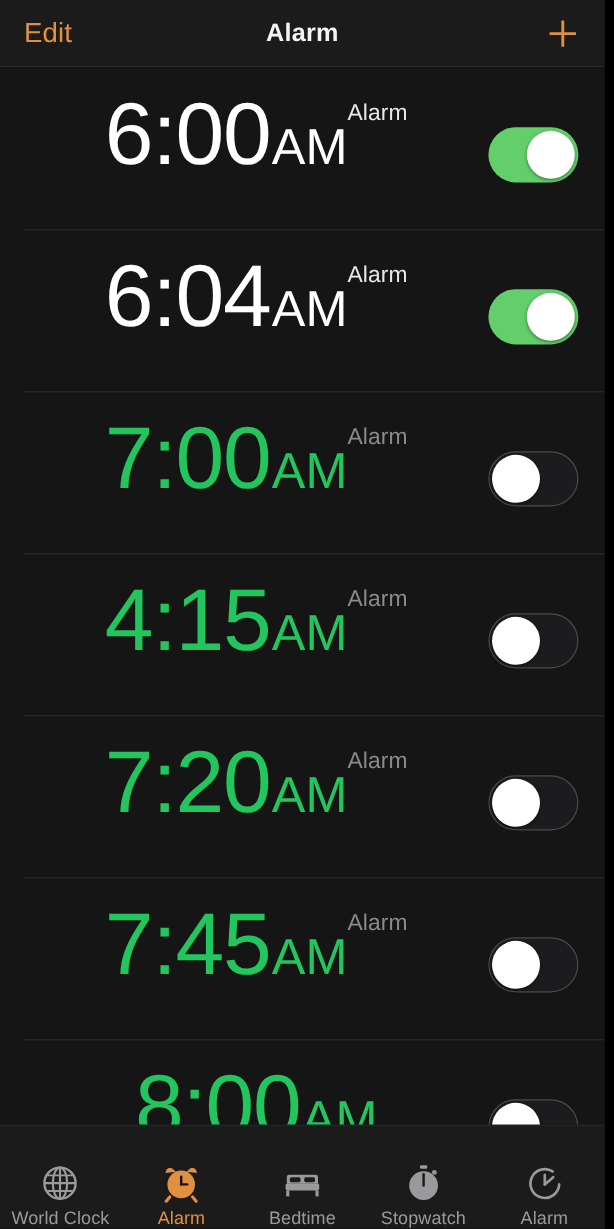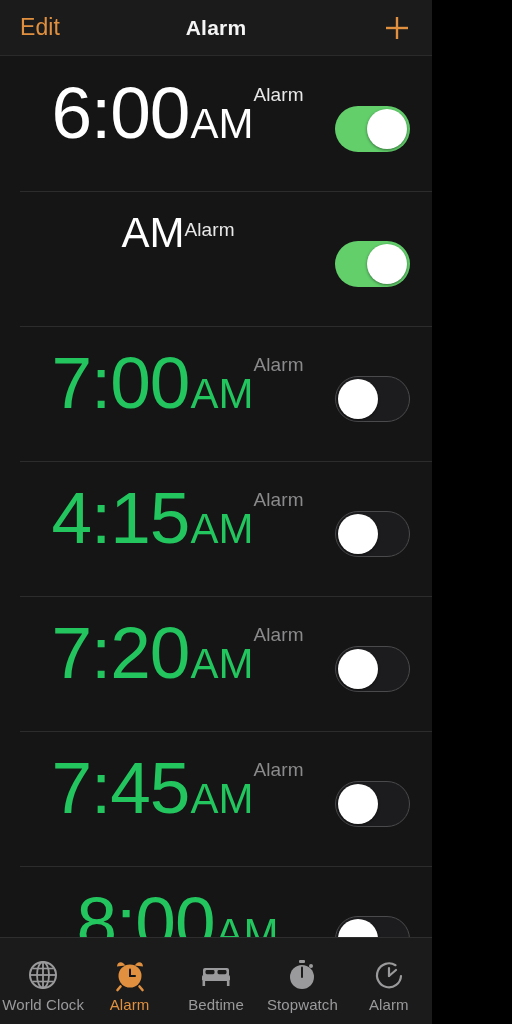--- a/index.html
+++ b/index.html
@@ -11,21 +11,21 @@
     overflow: hidden;
   }
 
   body {
     font-family: "Liberation Sans", "DejaVu Sans", sans-serif;
     -webkit-font-smoothing: antialiased;
   }
 
   .phone {
     position: relative;
-    width: 432px;
+    width: 504px;
     height: 1024px;
     background: #151515;
     display: flex;
     flex-direction: column;
     overflow: hidden;
   }
 
   
   .navbar {
     position: relative;
@@ -181,21 +181,21 @@
     top: 2px;
   }
 
   
   .tabbar {
     flex: 0 0 87px;
     height: 87px;
     background: #1b1b1b;
     border-top: 1px solid #2e2e2e;
     display: flex;
-    align-items: center;
+    align-items: flex-end;
     padding-top: 8px;
   }
 
   .tab {
     flex: 1 1 0;
     display: flex;
     flex-direction: column;
     align-items: center;
     justify-content: flex-start;
     cursor: pointer;
@@ -248,20 +248,21 @@
         </div>
         <div class="toggle-wrap">
           <div class="toggle" style="background: rgb(98, 207, 107);">
             <div class="knob"></div>
           </div>
         </div>
       </div>
       <div class="alarm-row">
         <div class="alarm-left">
           <div class="alarm-time">
+            <span class="time-main">6:04</span>
             <span class="time-suffix">AM</span>
           </div>
           <div class="alarm-label">Alarm</div>
         </div>
         <div class="toggle-wrap">
           <div class="toggle" style="background: rgb(98, 207, 107);">
             <div class="knob"></div>
           </div>
         </div>
       </div>

